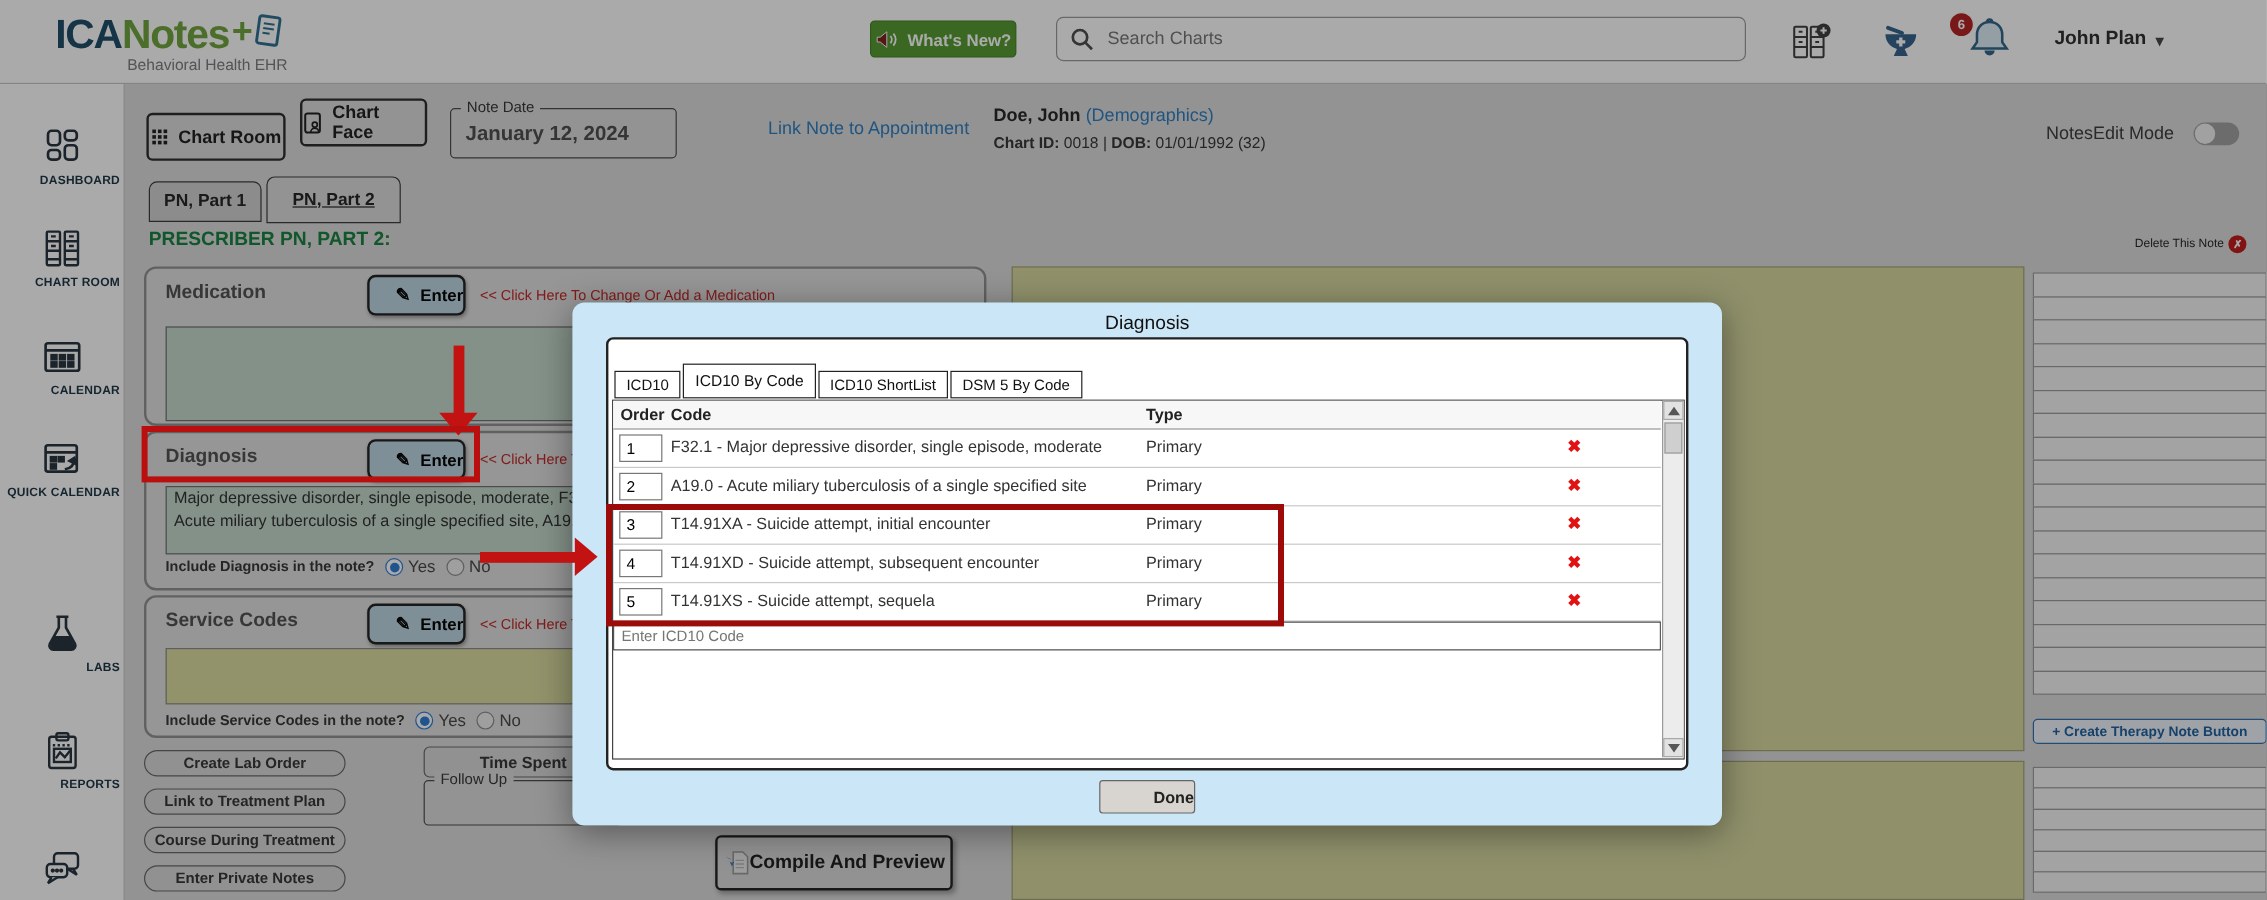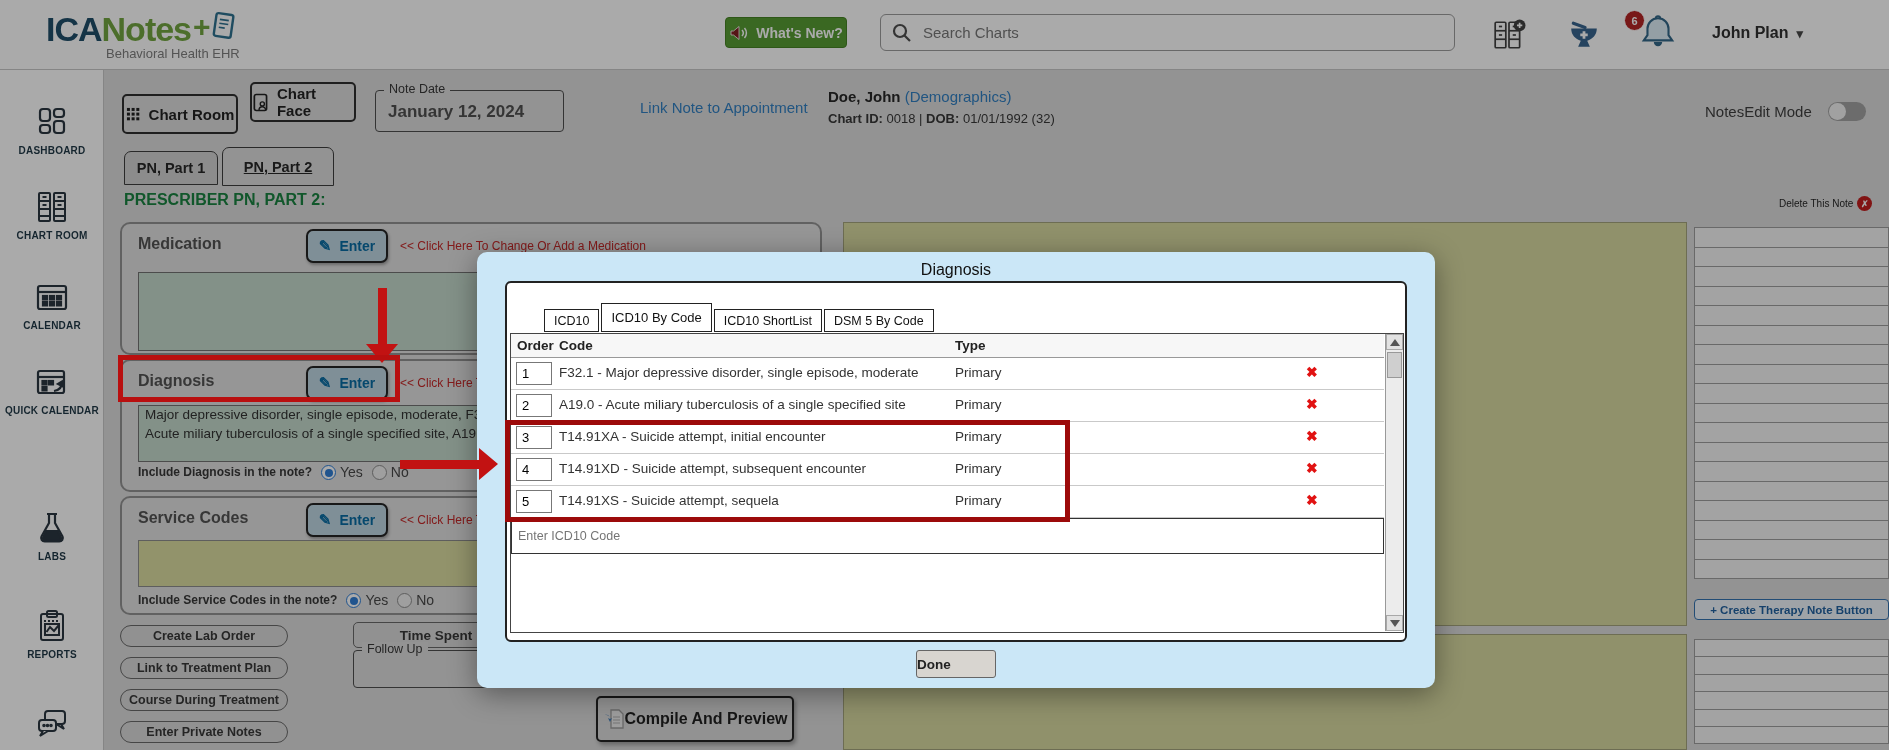--- a/index.html
+++ b/index.html
@@ -22,21 +22,21 @@
   .hicon{position:absolute;cursor:pointer;}
   .bellwrap{position:absolute;left:1638px;top:12px;width:48px;height:44px;}
   .badge{position:absolute;left:-14px;top:-2px;width:21px;height:21px;border-radius:50%;background:#b32020;color:#fff;
          font-size:11px;font-weight:bold;display:flex;align-items:center;justify-content:center;border:1.5px solid #fff;z-index:2;}
   .user{position:absolute;left:1712px;top:24px;font-size:16px;font-weight:bold;color:#2b2b2b;display:flex;gap:8px;align-items:center;cursor:pointer;}
   .caret{font-size:13px;color:#444;}
 
   
   .side{position:absolute;left:0;top:70px;width:104px;height:680px;background:#ffffff;border-right:1px solid #c6c6c6;z-index:1;}
   .sitem{position:absolute;left:0;width:104px;display:flex;flex-direction:column;align-items:center;gap:5px;cursor:pointer;}
-  .sitem .lbl{font-size:10px;font-weight:bold;color:#1b3442;text-align:center;line-height:12px;letter-spacing:.2px;width:96px;}
+  .sitem .lbl{font-size:10px;font-weight:bold;color:#1b3442;text-align:right;line-height:12px;letter-spacing:.2px;width:96px;}
 
   
   .btn-outline{position:absolute;background:#dcdcdc;border:2px solid #2a2a2a;border-radius:5px;font-weight:bold;font-size:15px;
                display:flex;align-items:center;justify-content:center;gap:8px;cursor:pointer;color:#1d1d1d;}
   .fieldset{position:absolute;border:1.5px solid #4a4a4a;border-radius:4px;}
   .fieldset .legend{position:absolute;top:-9px;left:8px;background:#dcdcdc;padding:0 5px;font-size:12.5px;color:#333;}
   .notedate-val{position:absolute;left:12px;top:11px;font-size:17px;font-weight:bold;color:#4c4c4c;}
   .linknote{position:absolute;left:640px;top:99px;font-size:15px;color:#2d7dc1;cursor:pointer;}
   .pat1{position:absolute;left:828px;top:88px;font-size:15px;}
   .pat1 b{color:#222;}
@@ -53,22 +53,22 @@
   .pntab2{left:222px;top:147px;width:112px;height:39px;background:#dcdcdc;text-decoration:underline;}
   .ptitle{position:absolute;left:124px;top:191px;font-size:16px;font-weight:bold;color:#15803d;}
   .delnote{position:absolute;left:1779px;top:196px;display:flex;align-items:center;gap:4px;font-size:10px;color:#222;cursor:pointer;}
   .delx-circ{width:15px;height:15px;border-radius:50%;background:#c01818;color:#fff;font-size:9px;font-weight:bold;
              display:flex;align-items:center;justify-content:center;}
 
   
   .panel{position:absolute;left:120px;width:702px;border:2px solid #909090;border-radius:10px;background:#e0e0e0;}
   .panel .ttl{position:absolute;left:16px;top:11px;font-size:16px;font-weight:bold;color:#4f4f4f;}
   .enter{position:absolute;left:184px;top:5px;width:82px;height:34px;background:#bed6e2;border:2px solid #1f1f1f;border-radius:7px;
-         font-weight:bold;font-size:14px;display:flex;align-items:center;justify-content:center;gap:8px;cursor:pointer;
-         box-shadow:1px 2px 3px rgba(0,0,0,.3);color:#0369a1;}
+         font-weight:bold;font-size:14px;display:flex;align-items:center;justify-content:flex-end;gap:8px;cursor:pointer;
+         box-shadow:1px 2px 3px rgba(0,0,0,.3);color:#000000;}
   .pencil::before{content:"✎";font-size:15px;}
   .hint{position:absolute;left:278px;top:15px;color:#c32424;font-size:12px;white-space:nowrap;}
   .teal{position:absolute;left:16px;background:#c3d9cb;border:1px solid #6f6f6f;overflow:hidden;}
   .khaki-s{position:absolute;left:16px;background:#dbdc9f;border:1px solid #8a8a8a;}
   .dxlines{font-size:13.5px;color:#2e2e2e;line-height:18.5px;padding:0 6px;white-space:nowrap;}
   .ul{text-decoration:underline;}
   .inc{position:absolute;left:16px;display:flex;align-items:center;gap:9px;justify-content:center;}
   .inc .q{font-size:12px;font-weight:bold;color:#333;}
   .inc .opt{display:flex;align-items:center;gap:4px;font-size:14px;color:#444;cursor:pointer;}
   .radio{width:15px;height:15px;border-radius:50%;border:1.5px solid #8a8a8a;background:#efefef;}
@@ -93,44 +93,44 @@
            color:#1d5e9e;font-size:11.5px;font-weight:bold;display:flex;align-items:center;justify-content:center;cursor:pointer;}
 
   
   .dim{position:absolute;left:0;top:0;width:1889px;height:750px;background:rgba(12,12,12,0.35);z-index:40;}
 
   
   .modal{position:absolute;left:477px;top:252px;width:958px;height:436px;background:#cbe7f7;border-radius:10px;z-index:50;
          box-shadow:0 6px 28px rgba(0,0,0,.4);}
   .mtitle{position:absolute;left:0;top:9px;width:100%;text-align:center;font-size:16px;color:#111;}
   .mpanel{position:absolute;left:28px;top:29px;width:902px;height:361px;background:#fff;border:2px solid #222;border-radius:6px;}
-  .mtabs{position:absolute;left:5px;top:20px;display:flex;align-items:flex-end;height:29px;margin-left:32px;}
+  .mtabs{position:absolute;left:5px;top:20px;display:flex;align-items:flex-end;height:29px;}
   .mtab{border:1.5px solid #222;background:#fff;font-size:12.5px;height:23px;padding:0 9px;display:flex;align-items:center;
         margin-right:2px;cursor:pointer;color:#111;}
   .mtab.active{height:29px;font-size:13px;}
   .mlist{position:absolute;left:3px;top:50px;width:894px;height:300px;border:1.5px solid #444;background:#fff;}
   .mhead{position:absolute;left:0;top:0;width:873px;height:24px;background:#f7f7f7;border-bottom:1px solid #999;}
   .mhead span{position:absolute;top:4px;font-size:13.5px;font-weight:bold;color:#222;}
   .mrow{position:absolute;left:0;width:873px;height:32px;border-bottom:1px solid #c9c9c9;}
   .mrow input{position:absolute;left:5px;top:4px;width:36px;height:23px;border:1px solid #777;font-size:13px;padding-left:5px;
               font-family:"Liberation Sans",sans-serif;}
   .mcode{position:absolute;left:48px;top:7px;font-size:13.5px;color:#333;white-space:nowrap;}
   .mtype{position:absolute;left:444px;top:7px;font-size:13.5px;color:#333;}
   .delx{position:absolute;left:795px;top:6px;color:#e11212;font-weight:bold;font-size:14px;cursor:pointer;}
   .delx::after{content:"✖";}
-  .micd{position:absolute;left:0;top:184px;width:873px;height:36px;border:1.5px solid #333;}
+  .micd{position:absolute;left:0;top:184px;width:873px;height:24px;border:1.5px solid #333;}
   .micd input{width:100%;height:100%;border:none;outline:none;font-size:12.5px;padding:0 6px;color:#333;
               font-family:"Liberation Sans",sans-serif;}
   .msb{position:absolute;right:0;top:0;width:18px;height:297px;border-left:1px solid #999;background:#ececec;}
   .sbbtn{position:absolute;left:0;width:17px;height:16px;background:#e2e2e2;border:1px solid #a8a8a8;display:flex;align-items:center;justify-content:center;cursor:pointer;}
   .tri-up{width:0;height:0;border-left:5px solid transparent;border-right:5px solid transparent;border-bottom:7px solid #555;}
   .tri-dn{width:0;height:0;border-left:5px solid transparent;border-right:5px solid transparent;border-top:7px solid #555;}
   .sbthumb{position:absolute;left:1px;top:18px;width:15px;height:26px;background:#cfcfcf;border:1px solid #999;cursor:grab;}
   .done{position:absolute;left:439px;top:398px;width:80px;height:28px;background:#d8d5d0;border:1.5px solid #666;border-radius:3px;
-        font-size:13.5px;font-weight:bold;color:#222;display:flex;align-items:center;justify-content:flex-start;cursor:pointer;}
+        font-size:13.5px;font-weight:bold;color:#222;display:flex;align-items:center;justify-content:flex-end;cursor:pointer;}
 
   
   .ann{position:absolute;z-index:60;}
   .ann-box1{left:118px;top:355px;width:282px;height:47px;border:5px solid #b90f0f;}
   .ann-box2{left:505px;top:420px;width:565px;height:102px;border:5px solid #9c0a0a;}
   .ad-shaft{left:378px;top:288px;width:9px;height:57px;background:#c21212;}
   .ad-head{left:366px;top:344px;width:0;height:0;border-left:16px solid transparent;border-right:16px solid transparent;border-top:19px solid #c21212;}
   .ar-shaft{left:400px;top:460px;width:80px;height:9px;background:#c21212;}
   .ar-head{left:479px;top:448px;width:0;height:0;border-top:16px solid transparent;border-bottom:16px solid transparent;border-left:19px solid #c21212;}
 </style>

